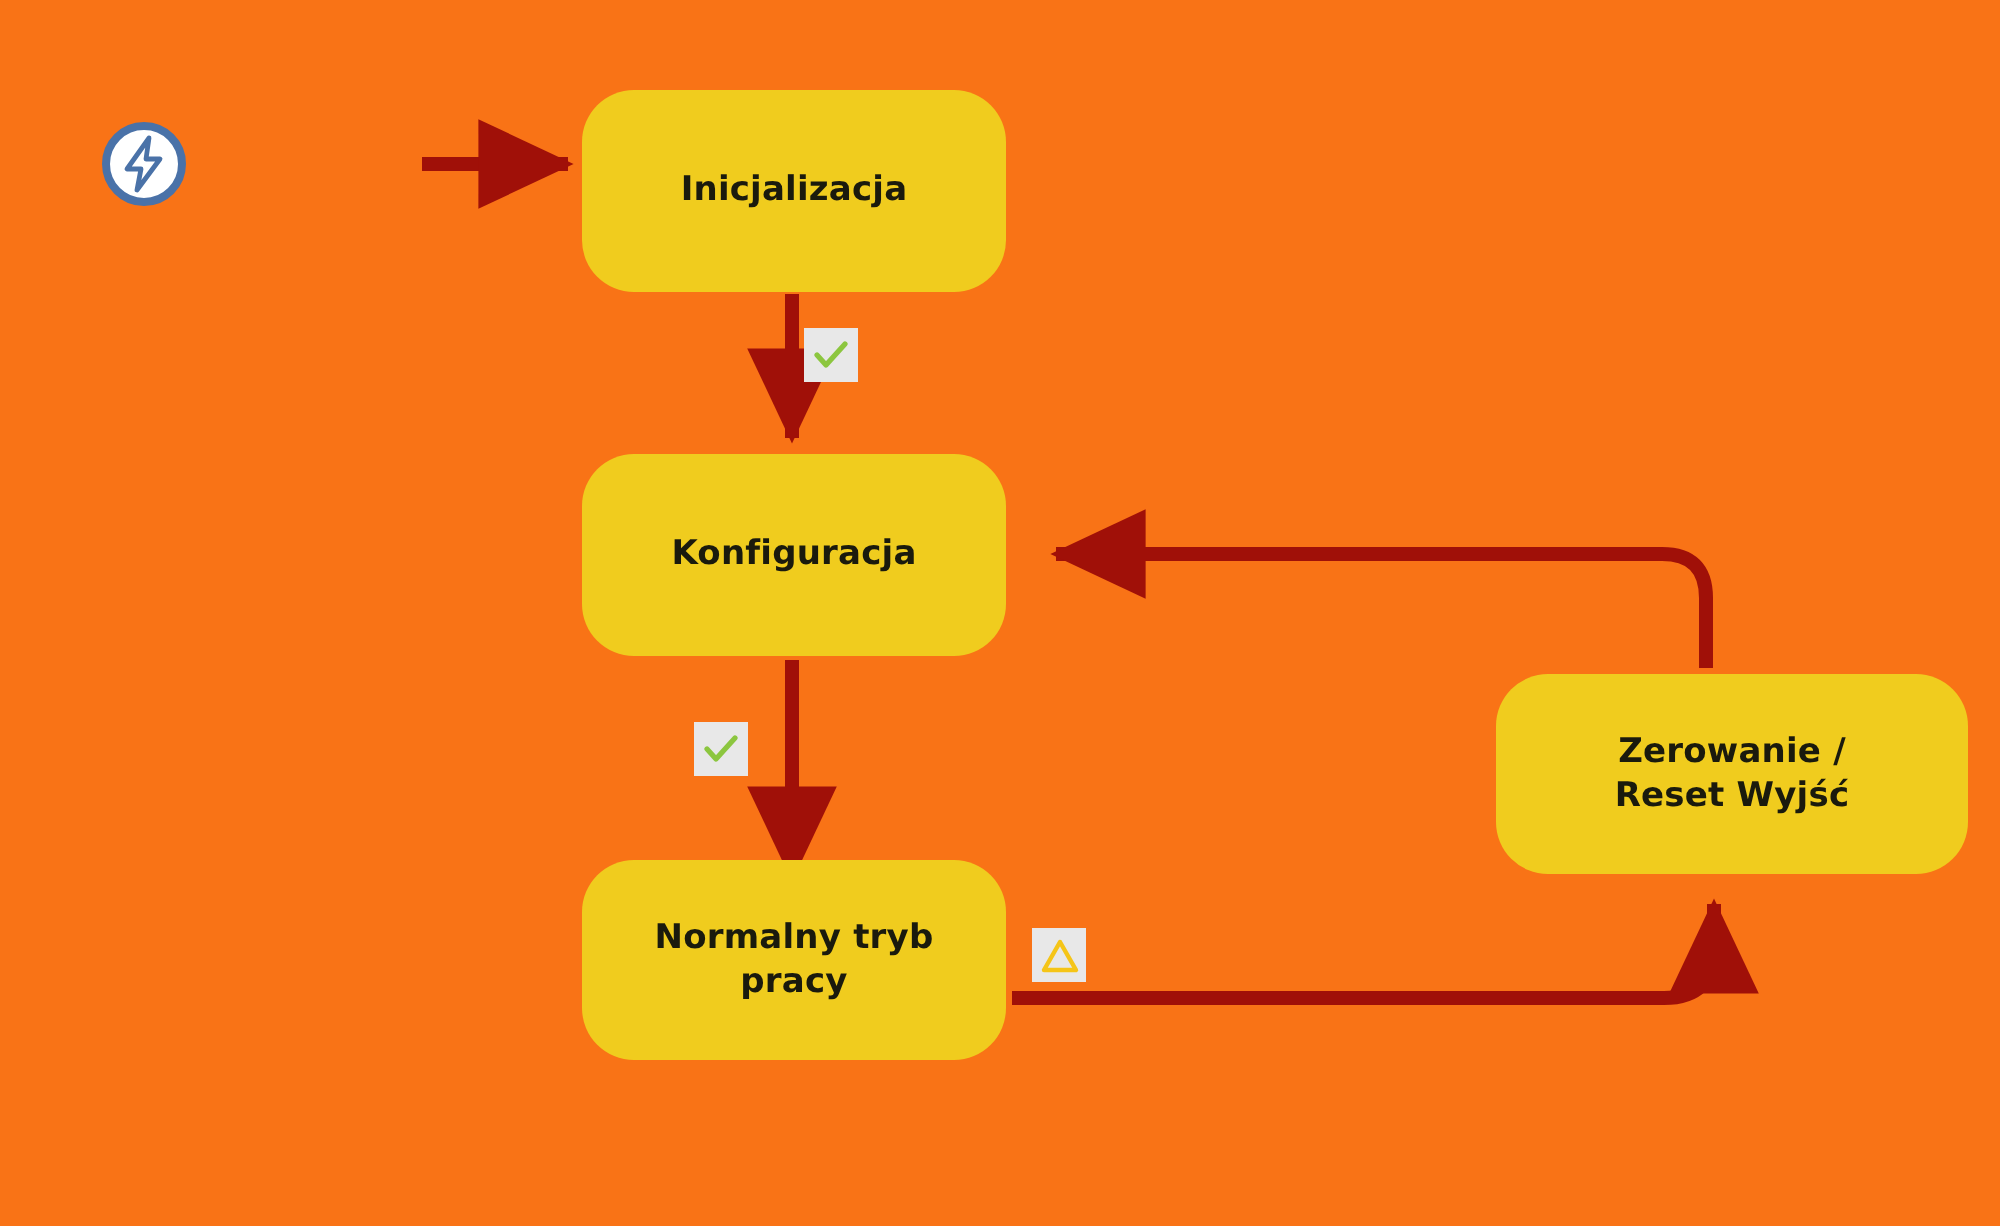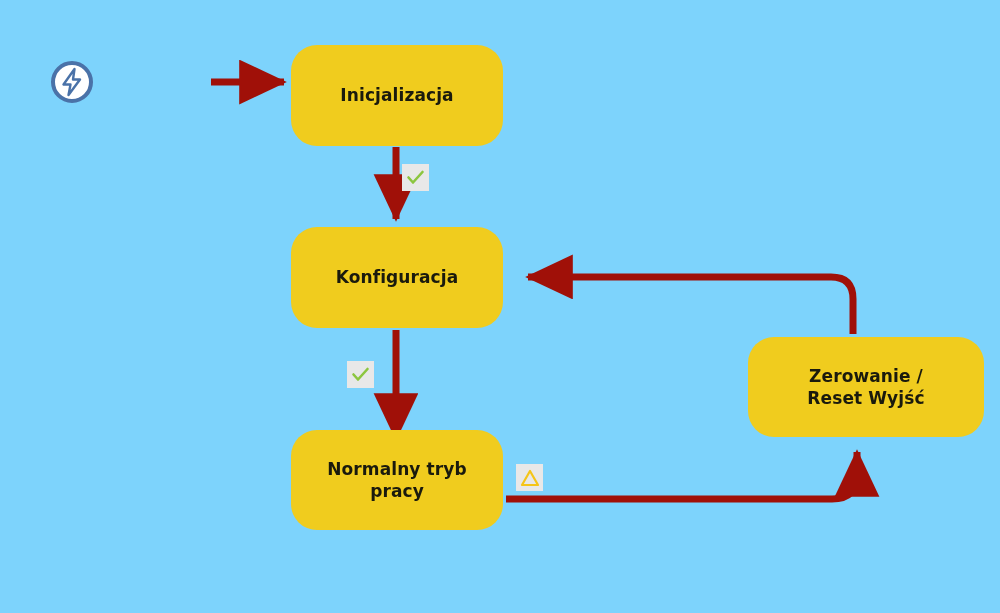--- a/index.html
+++ b/index.html
@@ -7,21 +7,21 @@
     padding: 0;
     background: #000000;
   }
   body {
     font-family: "DejaVu Sans", sans-serif;
   }
   #canvas {
     position: relative;
     width: 1000px;
     height: 613px;
-    background: #7dd3fc;
+    background: #f97316;
     overflow: hidden;
     text-decoration: underline;
   }
   .svg-layer {
     position: absolute;
     left: 0;
     top: 0;
     width: 1000px;
     height: 613px;
   }

